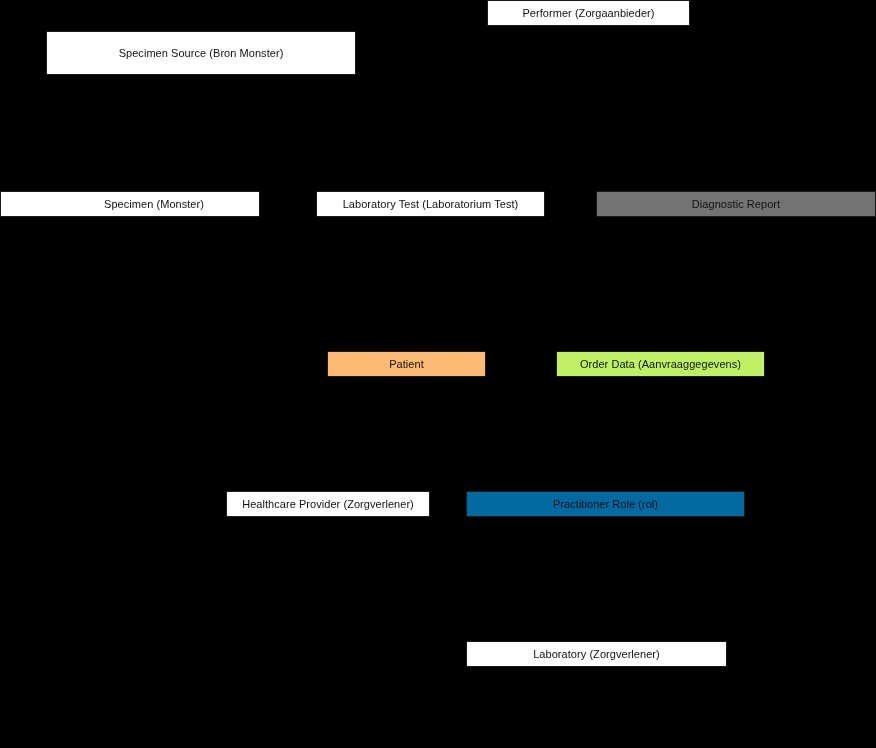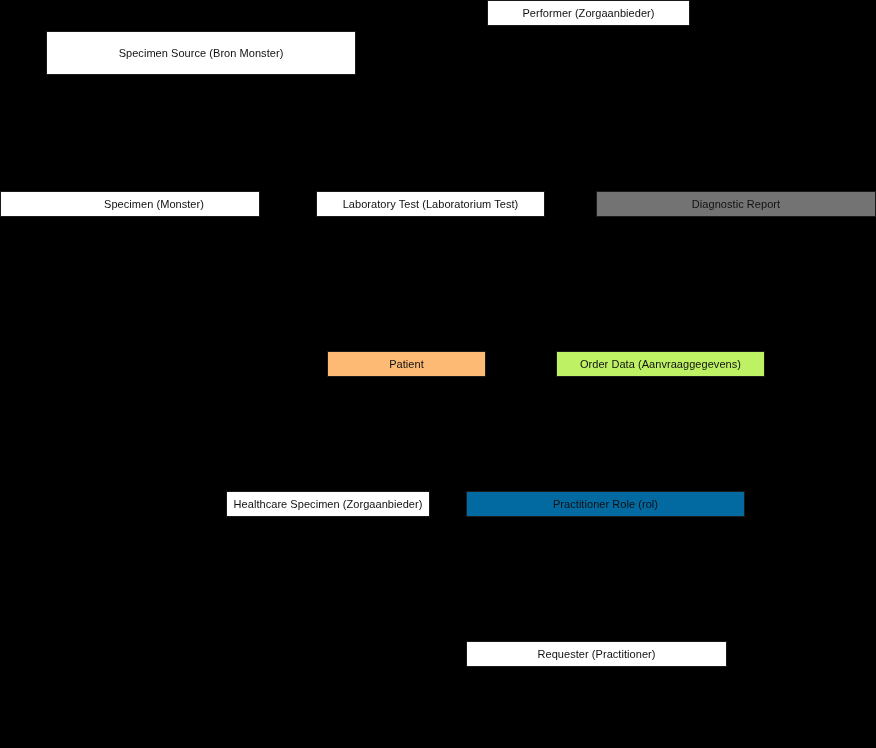--- a/index.html
+++ b/index.html
@@ -80,22 +80,22 @@
       <div class="node" style="left: 596px; top: 191px; width: 280px; height: 26px; background: #737373; border-color: rgb(26, 26, 26); color: rgb(17, 17, 17);">
         <span class="node-label">Diagnostic Report</span>
       </div>
       <div class="node" style="left: 306px; top: 351px; width: 159px; height: 26px; background: #fdba74; border-color: rgb(26, 26, 26); color: rgb(17, 17, 17); margin-left: 21px;">
         <span class="node-label">Patient</span>
       </div>
       <div class="node" style="left: 556px; top: 351px; width: 209px; height: 26px; background: #bef264; border-color: rgb(26, 26, 26); color: rgb(17, 17, 17);">
         <span class="node-label">Order Data (Aanvraaggegevens)</span>
       </div>
       <div class="node" style="left: 226px; top: 491px; width: 204px; height: 26px; background: rgb(255, 255, 255); border-color: rgb(26, 26, 26); color: rgb(17, 17, 17);">
-        <span class="node-label">Healthcare Specimen (Zorgaanbieder)</span>
+        <span class="node-label">Healthcare Provider (Zorgverlener)</span>
       </div>
       <div class="node" style="left: 466px; top: 491px; width: 279px; height: 26px; background: #0369a1; border-color: rgb(26, 26, 26); color: rgb(17, 17, 17);">
         <span class="node-label">Practitioner Role (rol)</span>
       </div>
       <div class="node" style="left: 466px; top: 641px; width: 261px; height: 26px; background: rgb(255, 255, 255); border-color: rgb(26, 26, 26); color: rgb(17, 17, 17);">
-        <span class="node-label">Requester (Practitioner)</span>
+        <span class="node-label">Laboratory (Zorgverlener)</span>
       </div>
     </div>
 </div>
 
 </body></html>

